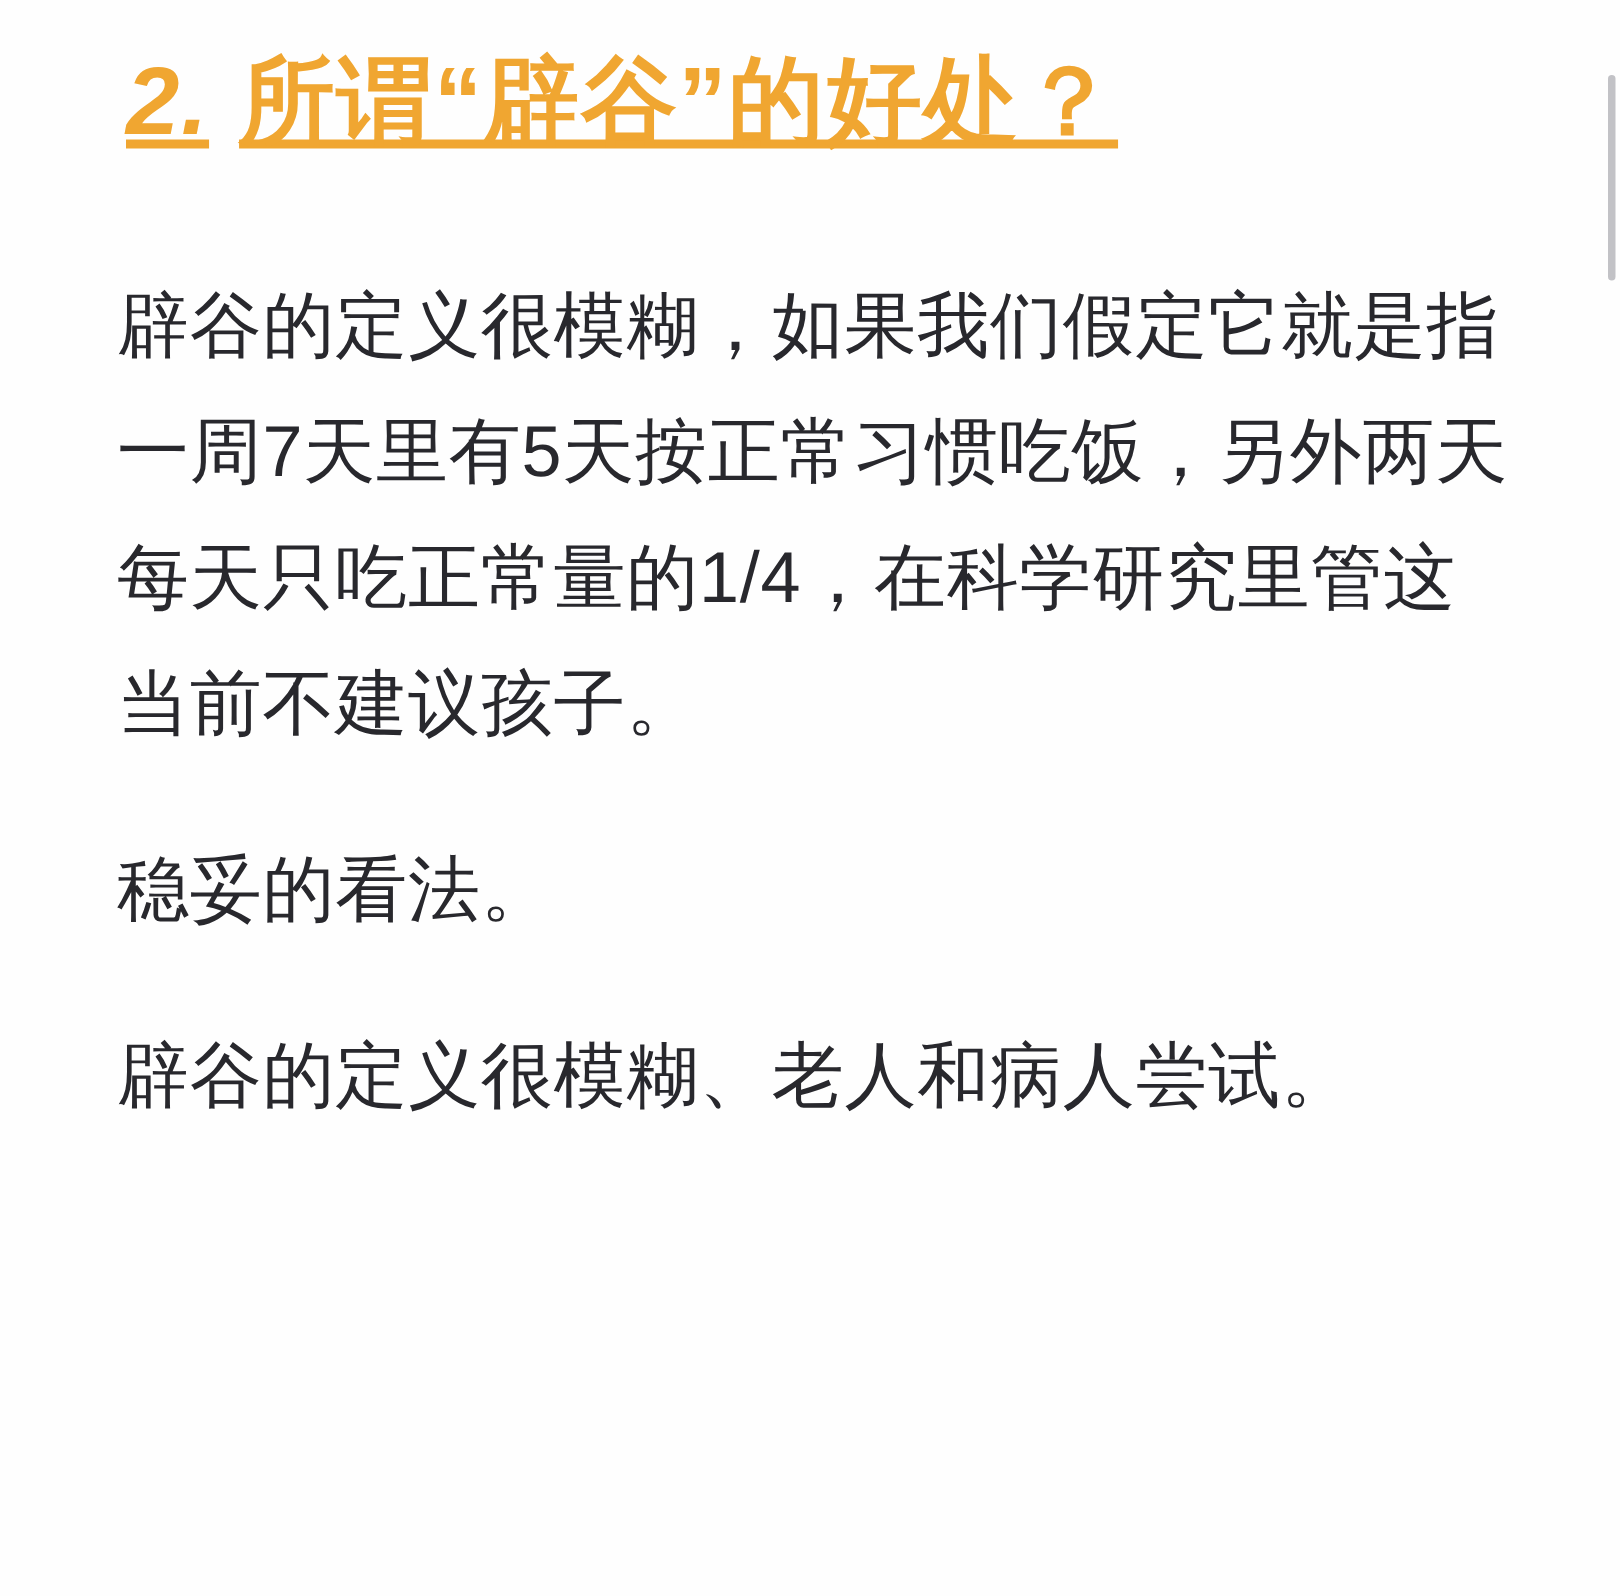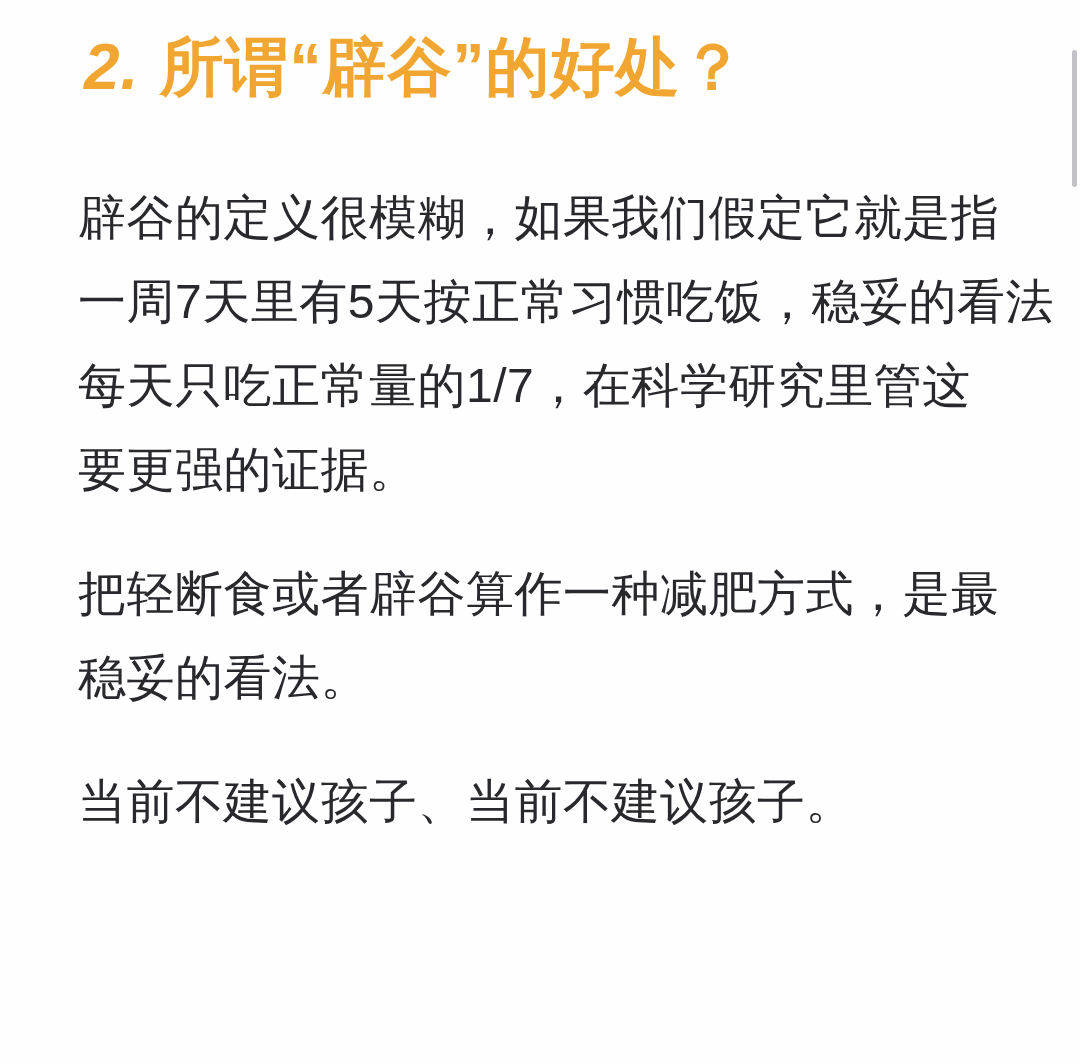--- a/index.html
+++ b/index.html
@@ -18,20 +18,21 @@
     padding: 0 75px 0 78px;
   }
   .heading {
     margin: 30px 0 72px 6px;
     font-size: 64px;
     line-height: 1.16;
     font-weight: 600;
     color: #f0a631;
     letter-spacing: 1px;
     white-space: nowrap;
+    text-decoration: underline;
   }
   .heading .num {
     font-style: italic;
     margin-right: 20px;
     font-weight: 600;
   }
   .para {
     margin: 0;
     color: #28282d;
     font-size: 48px;
@@ -58,27 +59,26 @@
 <body>
 
 <div class="page">
 
   <div class="scrollbar-thumb"></div>
 
   <h1 class="heading"><span class="num">2.</span><span>所谓“辟谷”的好处？</span></h1>
 
   <div class="para">
     <div class="ln">辟谷的定义很模糊，如果我们假定它就是指</div>
-    <div class="ln">一周7天里有5天按正常习惯吃饭，稳妥的看法</div>
-    <div class="ln">每天只吃正常量的1/7，在科学研究里管这</div>
-    <div class="ln">要更强的证据。</div>
+    <div class="ln">一周7天里有5天按正常习惯吃饭，另外两天</div>
+    <div class="ln">每天只吃正常量的1/4，在科学研究里管这</div>
+    <div class="ln">当前不建议孩子。</div>
   </div>
 
   <div class="para">
-    <div class="ln">把轻断食或者辟谷算作一种减肥方式，是最</div>
     <div class="ln">稳妥的看法。</div>
   </div>
 
   <div class="para">
-    <div class="ln">当前不建议孩子、当前不建议孩子。</div>
+    <div class="ln">辟谷的定义很模糊、老人和病人尝试。</div>
   </div>
 
 </div>
 
 </body></html>

